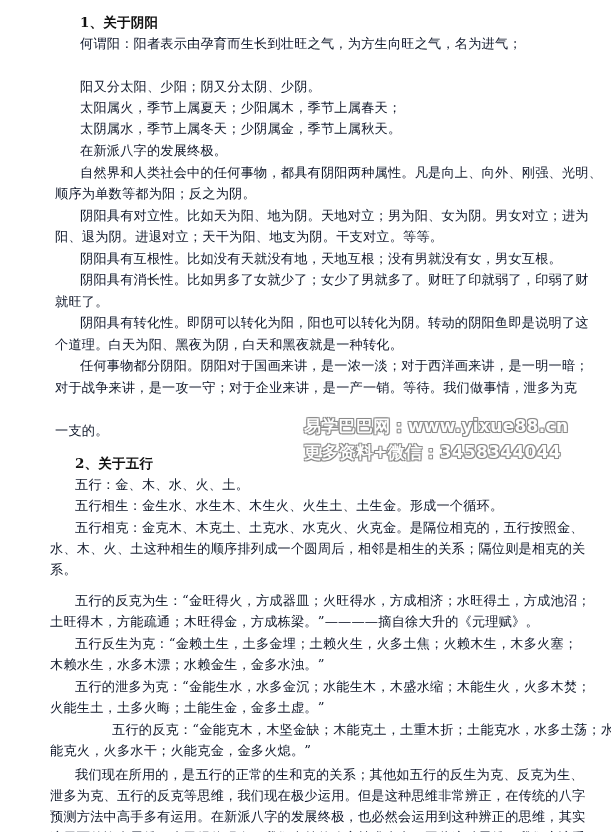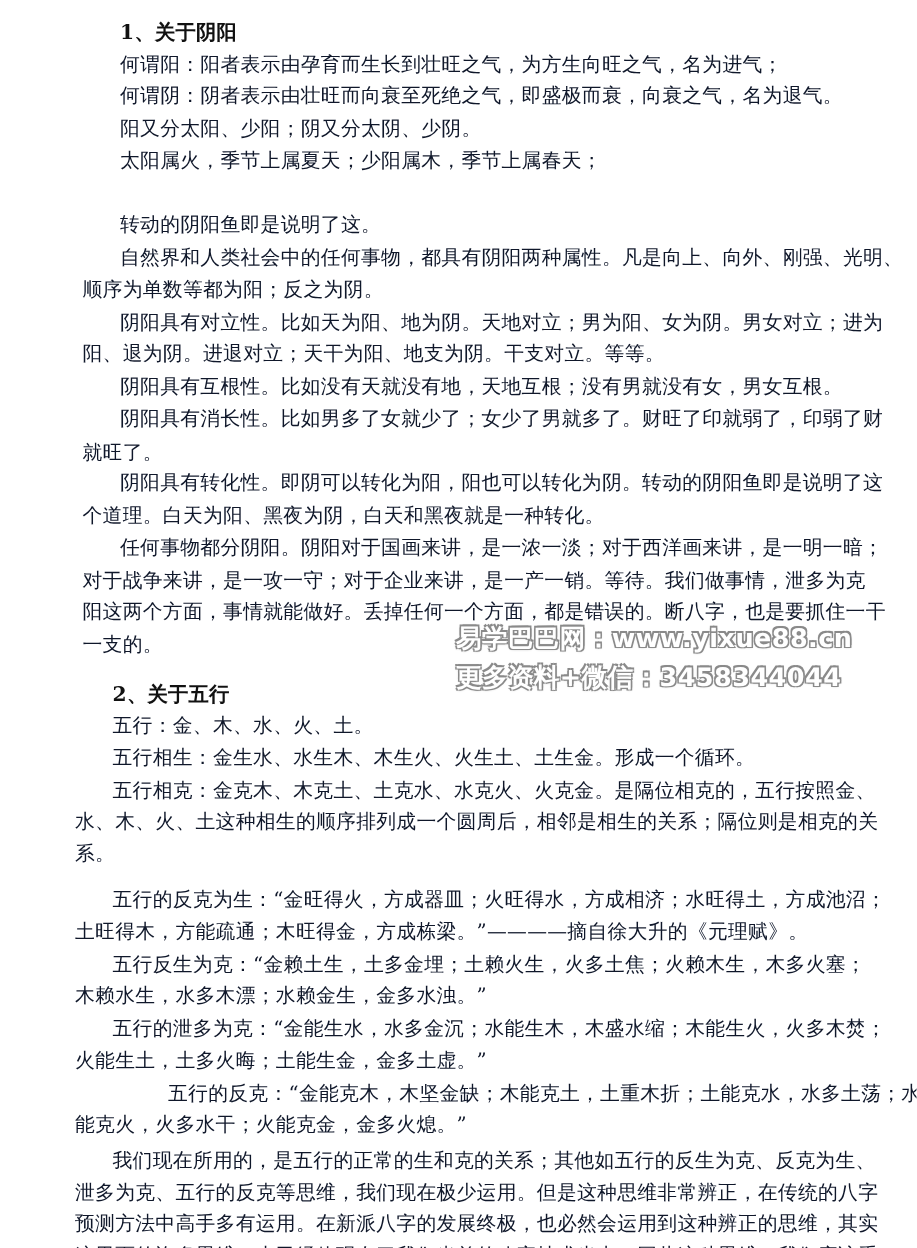--- a/index.html
+++ b/index.html
@@ -35,36 +35,35 @@
       letter-spacing: 0.3px;
     }
   </style>
 </head>
 <body>
 
 <div class="page">
 
   <div class="line heading" style="left:80px;top:14px;">1、关于阴阳</div>
   <div class="line" style="left:80px;top:35px;">何谓阳：阳者表示由孕育而生长到壮旺之气，为方生向旺之气，名为进气；</div>
-  <div class="line" style="left:80px;top:56px;">何谓阴：阴者表示由壮旺而向衰至死绝之气，即盛极而衰，向衰之气，名为退气。</div>
   <div class="line" style="left:80px;top:78px;">阳又分太阳、少阳；阴又分太阴、少阴。</div>
   <div class="line" style="left:80px;top:99px;">太阳属火，季节上属夏天；少阳属木，季节上属春天；</div>
-  <div class="line" style="left:80px;top:142px;">转动的阴阳鱼即是说明了这。</div>
+  <div class="line" style="left:80px;top:120px;">太阴属水，季节上属冬天；少阴属金，季节上属秋天。</div>
+  <div class="line" style="left:80px;top:142px;">在新派八字的发展终极。</div>
   <div class="line" style="left:80px;top:164px;">自然界和人类社会中的任何事物，都具有阴阳两种属性。凡是向上、向外、刚强、光明、</div>
   <div class="line" style="left:55px;top:185px;">顺序为单数等都为阳；反之为阴。</div>
   <div class="line" style="left:80px;top:207px;">阴阳具有对立性。比如天为阳、地为阴。天地对立；男为阳、女为阴。男女对立；进为</div>
   <div class="line" style="left:55px;top:228px;">阳、退为阴。进退对立；天干为阳、地支为阴。干支对立。等等。</div>
   <div class="line" style="left:80px;top:250px;">阴阳具有互根性。比如没有天就没有地，天地互根；没有男就没有女，男女互根。</div>
   <div class="line" style="left:80px;top:271px;">阴阳具有消长性。比如男多了女就少了；女少了男就多了。财旺了印就弱了，印弱了财</div>
   <div class="line" style="left:55px;top:293px;font-family:Liberation Serif, serif;">就旺了。</div>
   <div class="line" style="left:80px;top:314px;">阴阳具有转化性。即阴可以转化为阳，阳也可以转化为阴。转动的阴阳鱼即是说明了这</div>
   <div class="line" style="left:55px;top:336px;">个道理。白天为阳、黑夜为阴，白天和黑夜就是一种转化。</div>
   <div class="line" style="left:80px;top:357px;">任何事物都分阴阳。阴阳对于国画来讲，是一浓一淡；对于西洋画来讲，是一明一暗；</div>
   <div class="line" style="left:55px;top:379px;">对于战争来讲，是一攻一守；对于企业来讲，是一产一销。等待。我们做事情，泄多为克</div>
-  <div class="line" style="left:55px;top:400px;">阳这两个方面，事情就能做好。丢掉任何一个方面，都是错误的。断八字，也是要抓住一干</div>
   <div class="line" style="left:55px;top:422px;">一支的。</div>
 
   <div class="line heading" style="left:75px;top:455px;">2、关于五行</div>
   <div class="line" style="left:75px;top:476px;">五行：金、木、水、火、土。</div>
   <div class="line" style="left:75px;top:497px;">五行相生：金生水、水生木、木生火、火生土、土生金。形成一个循环。</div>
   <div class="line" style="left:75px;top:519px;">五行相克：金克木、木克土、土克水、水克火、火克金。是隔位相克的，五行按照金、</div>
   <div class="line" style="left:50px;top:540px;">水、木、火、土这种相生的顺序排列成一个圆周后，相邻是相生的关系；隔位则是相克的关</div>
   <div class="line" style="left:50px;top:561px;">系。</div>
   <div class="line" style="left:75px;top:592px;">五行的反克为生：“金旺得火，方成器皿；火旺得水，方成相济；水旺得土，方成池沼；</div>
   <div class="line" style="left:50px;top:613px;">土旺得木，方能疏通；木旺得金，方成栋梁。”————摘自徐大升的《元理赋》。</div>

